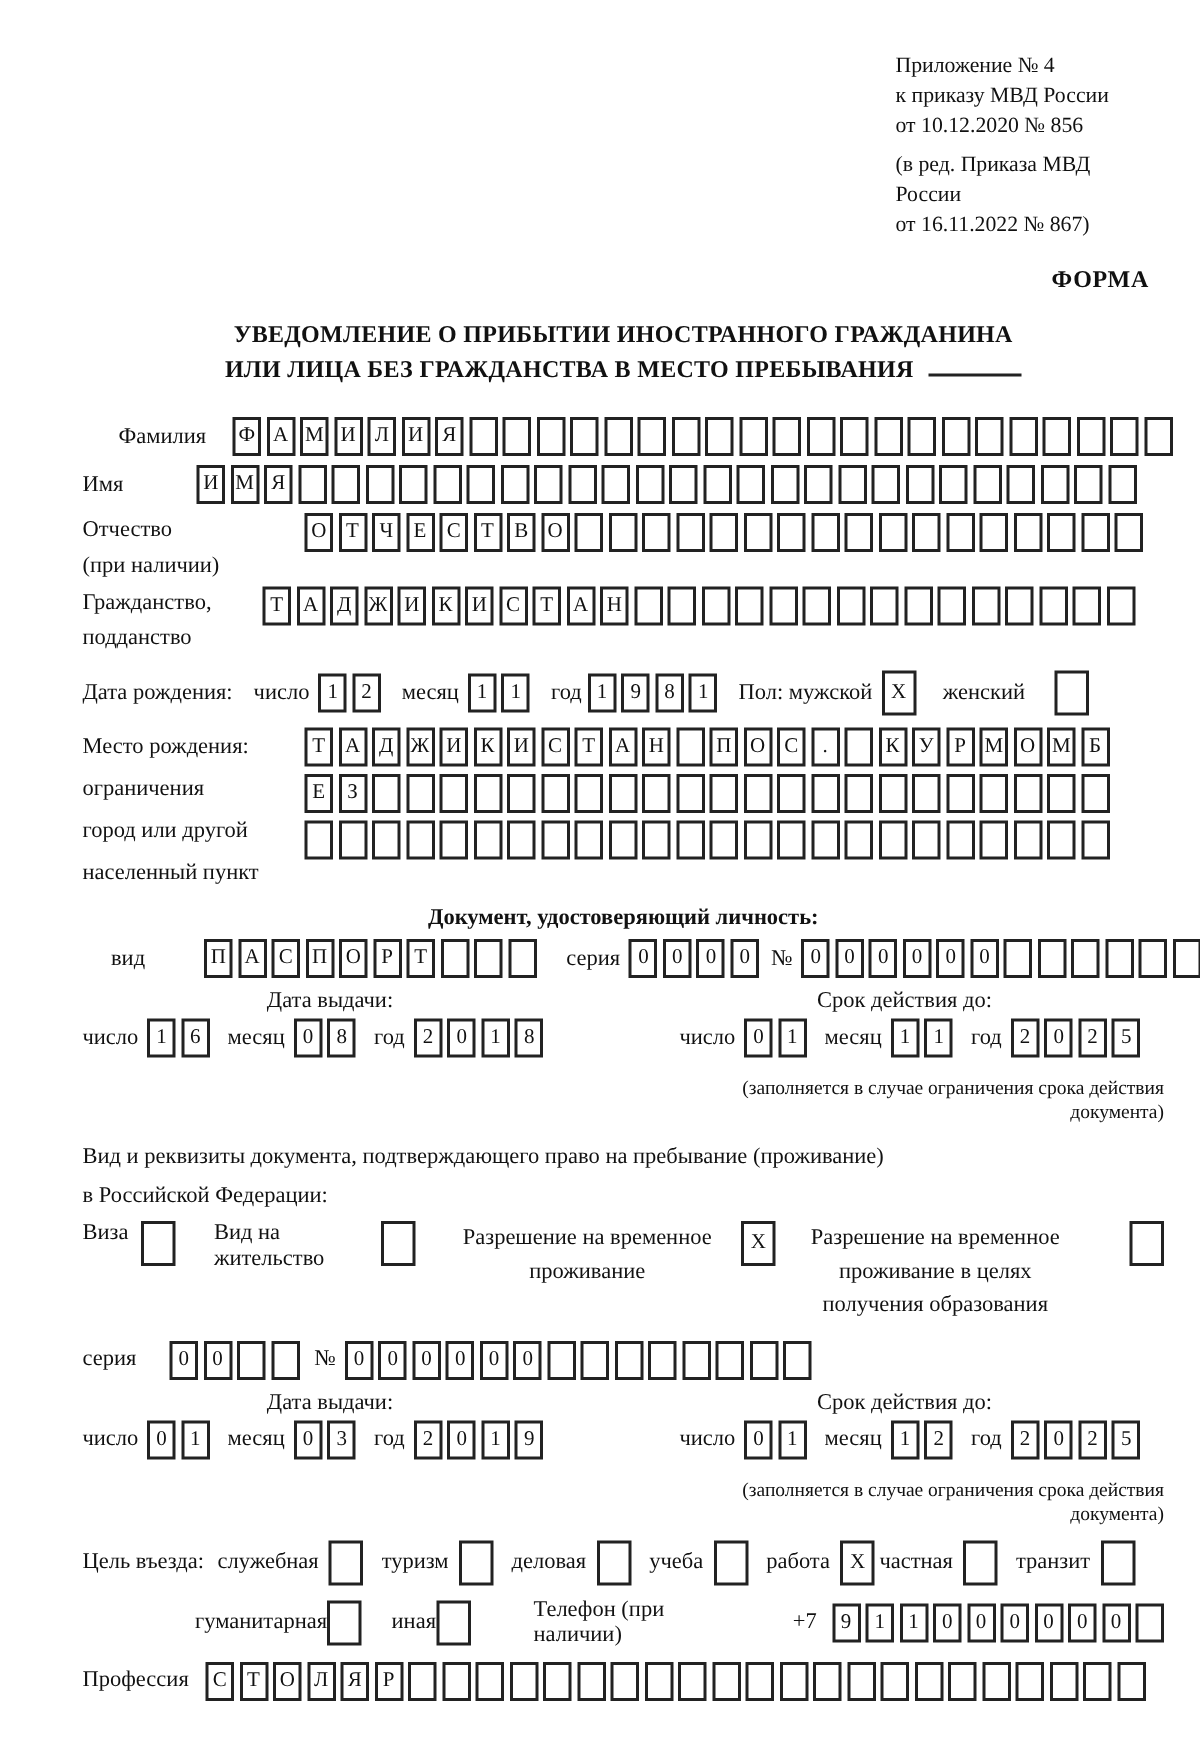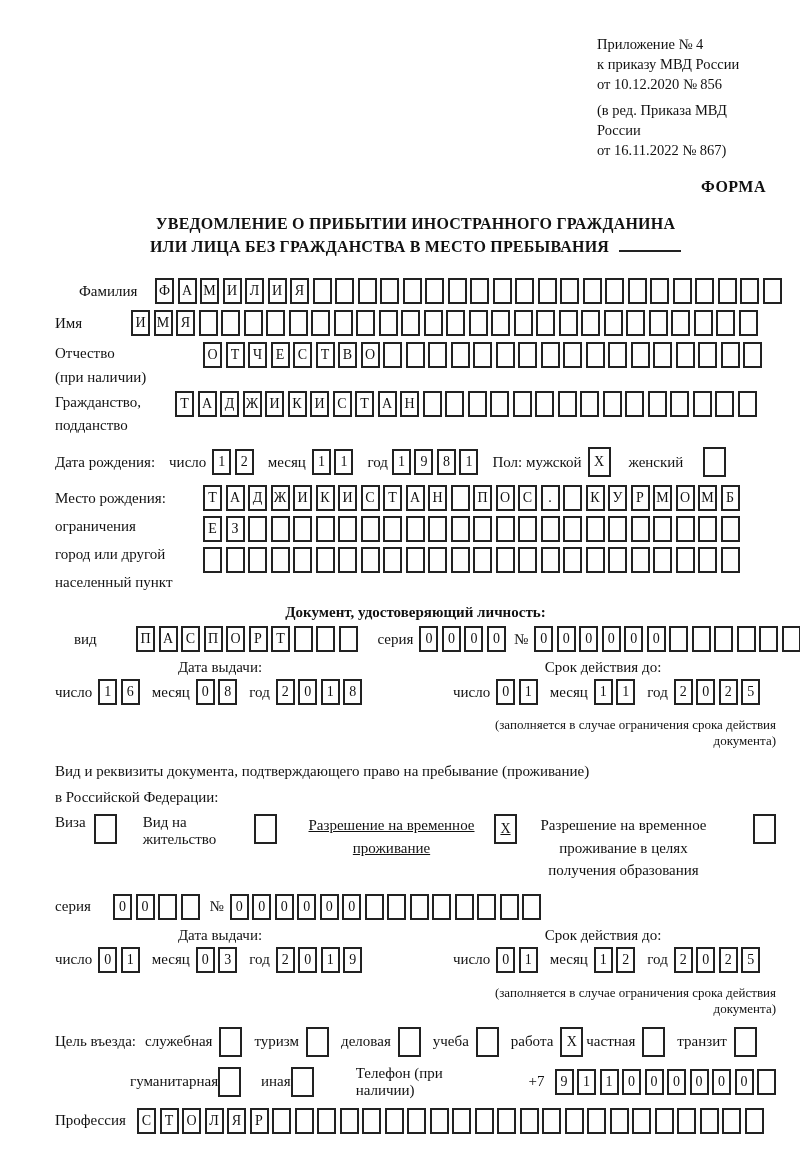--- a/index.html
+++ b/index.html
@@ -445,21 +445,21 @@
       <div class="cells cb">
           <span class="cell"></span>
         </div>
     </div>
     <div class="visa-item" style="margin-left:26px;">
       <span class="vlabel" style="margin-right:16px;">Вид на жительство</span>
       <div class="cells cb">
           <span class="cell"></span>
         </div>
     </div>
-    <div class="visa-item" style="margin-left:22px;text-decoration:underline;">
+    <div class="visa-item" style="margin-left:22px;">
       <div class="vcenter w-rvp">Разрешение на временное проживание</div>
       <div class="cells cb" style="margin-left:10px;">
           <span class="cell">X</span>
         </div>
     </div>
     <div class="visa-item" style="margin-left:14px;gap:29px;">
       <div class="vcenter w-rvpo">Разрешение на временное проживание в целях получения образования</div>
       <div class="cells cb" style="margin-left:8px;">
           <span class="cell"></span>
         </div>

